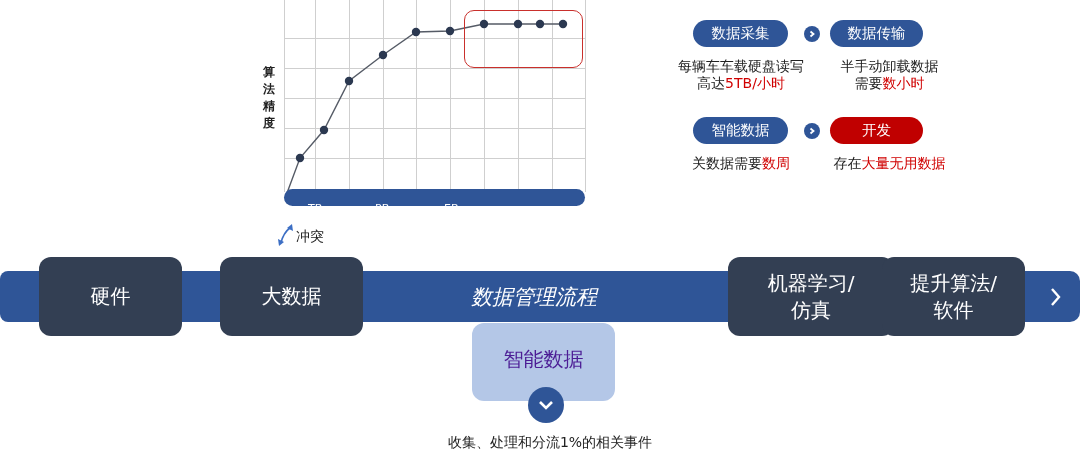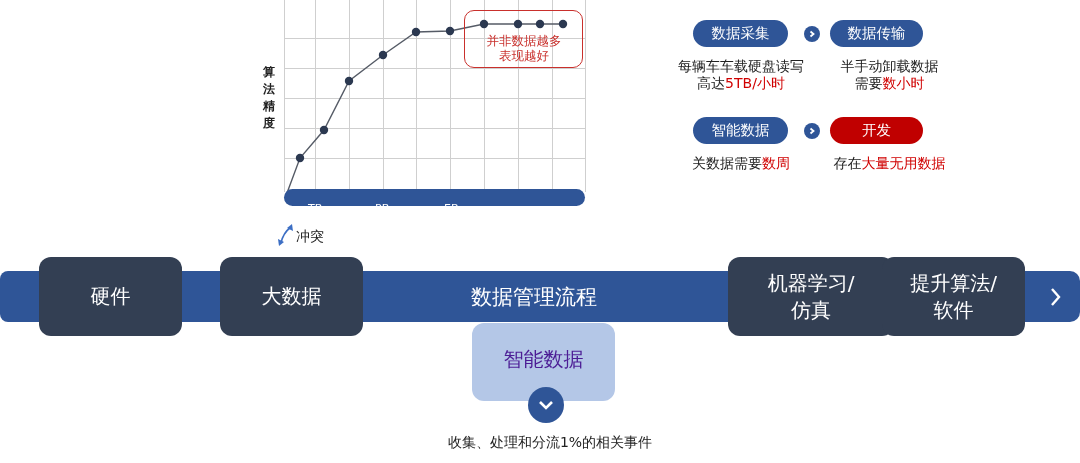--- a/index.html
+++ b/index.html
@@ -47,21 +47,21 @@
 
   
   .band {
     position: absolute; left: 0; top: 271px; width: 1080px; height: 51px;
     background: #2f5597; border-radius: 8px 10px 10px 8px;
   }
   .band-title {
     position: absolute; left: 0; width: 1080px; top: 282px; text-align: center;
     font-size: 21px; color: #fff; line-height: 30px; padding-left: 0;
   }
-  .band-title span { position: absolute; left: 471px; }
+  .band-title span { position: absolute; left: 471px; font-style: italic; }
   .stage {
     position: absolute; top: 257px; height: 79px; background: #333f53;
     border-radius: 12px; color: #fff; display: flex; align-items: center; justify-content: center;
     text-align: center; font-size: 20px; line-height: 27px;
   }
   .next-arrow { position: absolute; left: 1049px; top: 286px; }
 
   .smart {
     position: absolute; left: 472px; top: 323px; width: 143px; height: 78px;
     background: #b4c7e7; border-radius: 12px;
@@ -121,24 +121,20 @@
       <div>精</div>
       <div>度</div>
     </div>
 
   <div class="x-axis-bar"></div>
   <span class="x-tick" style="left:308px;">TB</span>
   <span class="x-tick" style="left:375px;">PB</span>
   <span class="x-tick" style="left:444px;">EB</span>
 
   <div class="callout"></div>
-  <div class="callout-text">
-    <div>并非数据越多</div>
-    <div>表现越好</div>
-  </div>
 </div>
 
 <div class="conflict">
   <svg width="16" height="22" viewBox="0 0 16 22">
     <path d="M3 19 Q5 9 13 3" fill="none" stroke="#3d6fc4" stroke-width="1.6"></path>
     <polygon points="14,0 15,7 9,4" fill="#3d6fc4"></polygon>
     <polygon points="1,22 0,15 6,18" fill="#3d6fc4"></polygon>
   </svg>
   <span class="conflict-label">冲突</span>
 </div>

